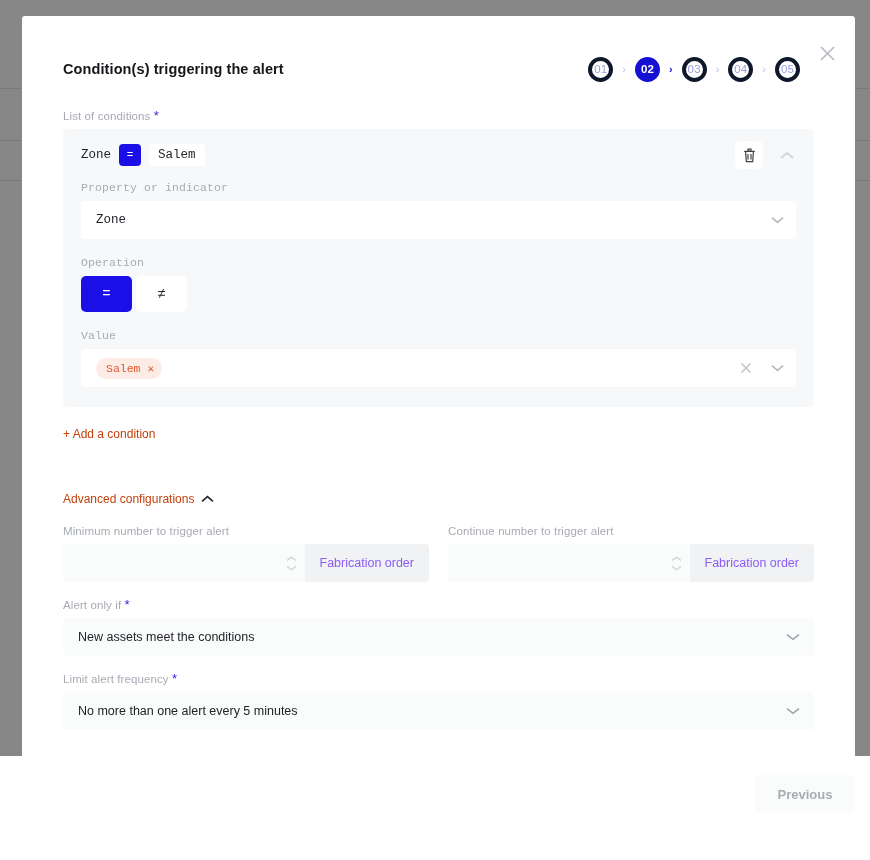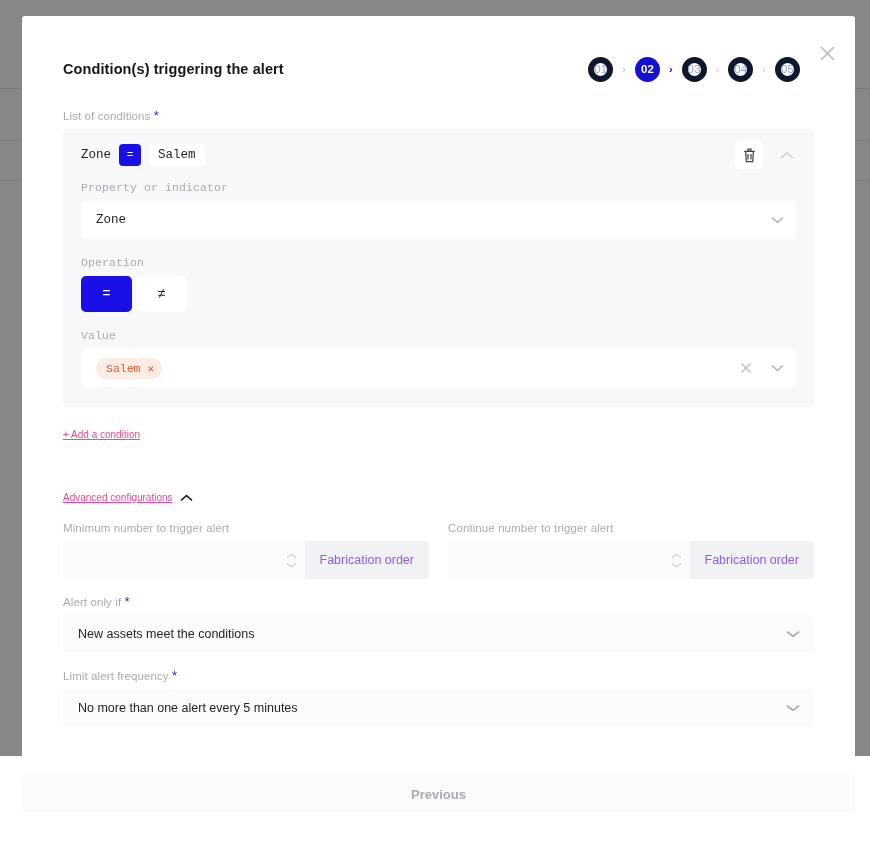--- a/index.html
+++ b/index.html
@@ -90,21 +90,21 @@
   .stepper {
     display: flex;
     align-items: center;
     gap: 0;
     margin-right: 14px;
   }
   .step {
     width: 25px;
     height: 25px;
     border-radius: 50%;
-    border: 6px solid #0f172a;
+    border: 4px solid #0f172a;
     color: #9aa0e0;
     font-size: 11.5px;
     display: flex;
     align-items: center;
     justify-content: center;
     cursor: pointer;
     background: #fff;
     letter-spacing: .2px;
   }
   .step.active {
@@ -253,23 +253,22 @@
     border-radius: 11px;
     height: 21px;
     padding: 0 8px 0 10px;
     font-size: 11.5px;
     gap: 7px;
   }
   .tag-x { font-size: 11px; font-weight: bold; cursor: pointer; }
 
   
   .link {
-    color: #ec4899;
-    font-size: 10px;
-    text-decoration: underline;
+    color: #c2410c;
+    font-size: 12px;
     cursor: pointer;
     display: inline-block;
   }
   .adv-row {
     display: flex;
     align-items: center;
     gap: 7px;
     margin-top: 50px;
     margin-bottom: 19px;
   }
@@ -343,21 +342,20 @@
   .mb17 { margin-bottom: 17px; }
 
   
   .footer {
     position: absolute;
     left: 0; right: 0;
     bottom: 31px;
     display: flex;
     justify-content: flex-end;
     gap: 8px;
-    flex-direction: column;
   }
   .btn {
     height: 38px;
     min-width: 100px;
     border: none;
     border-radius: 4px;
     font-family: "Liberation Sans", sans-serif;
     font-size: 13px;
     font-weight: bold;
     cursor: pointer;

